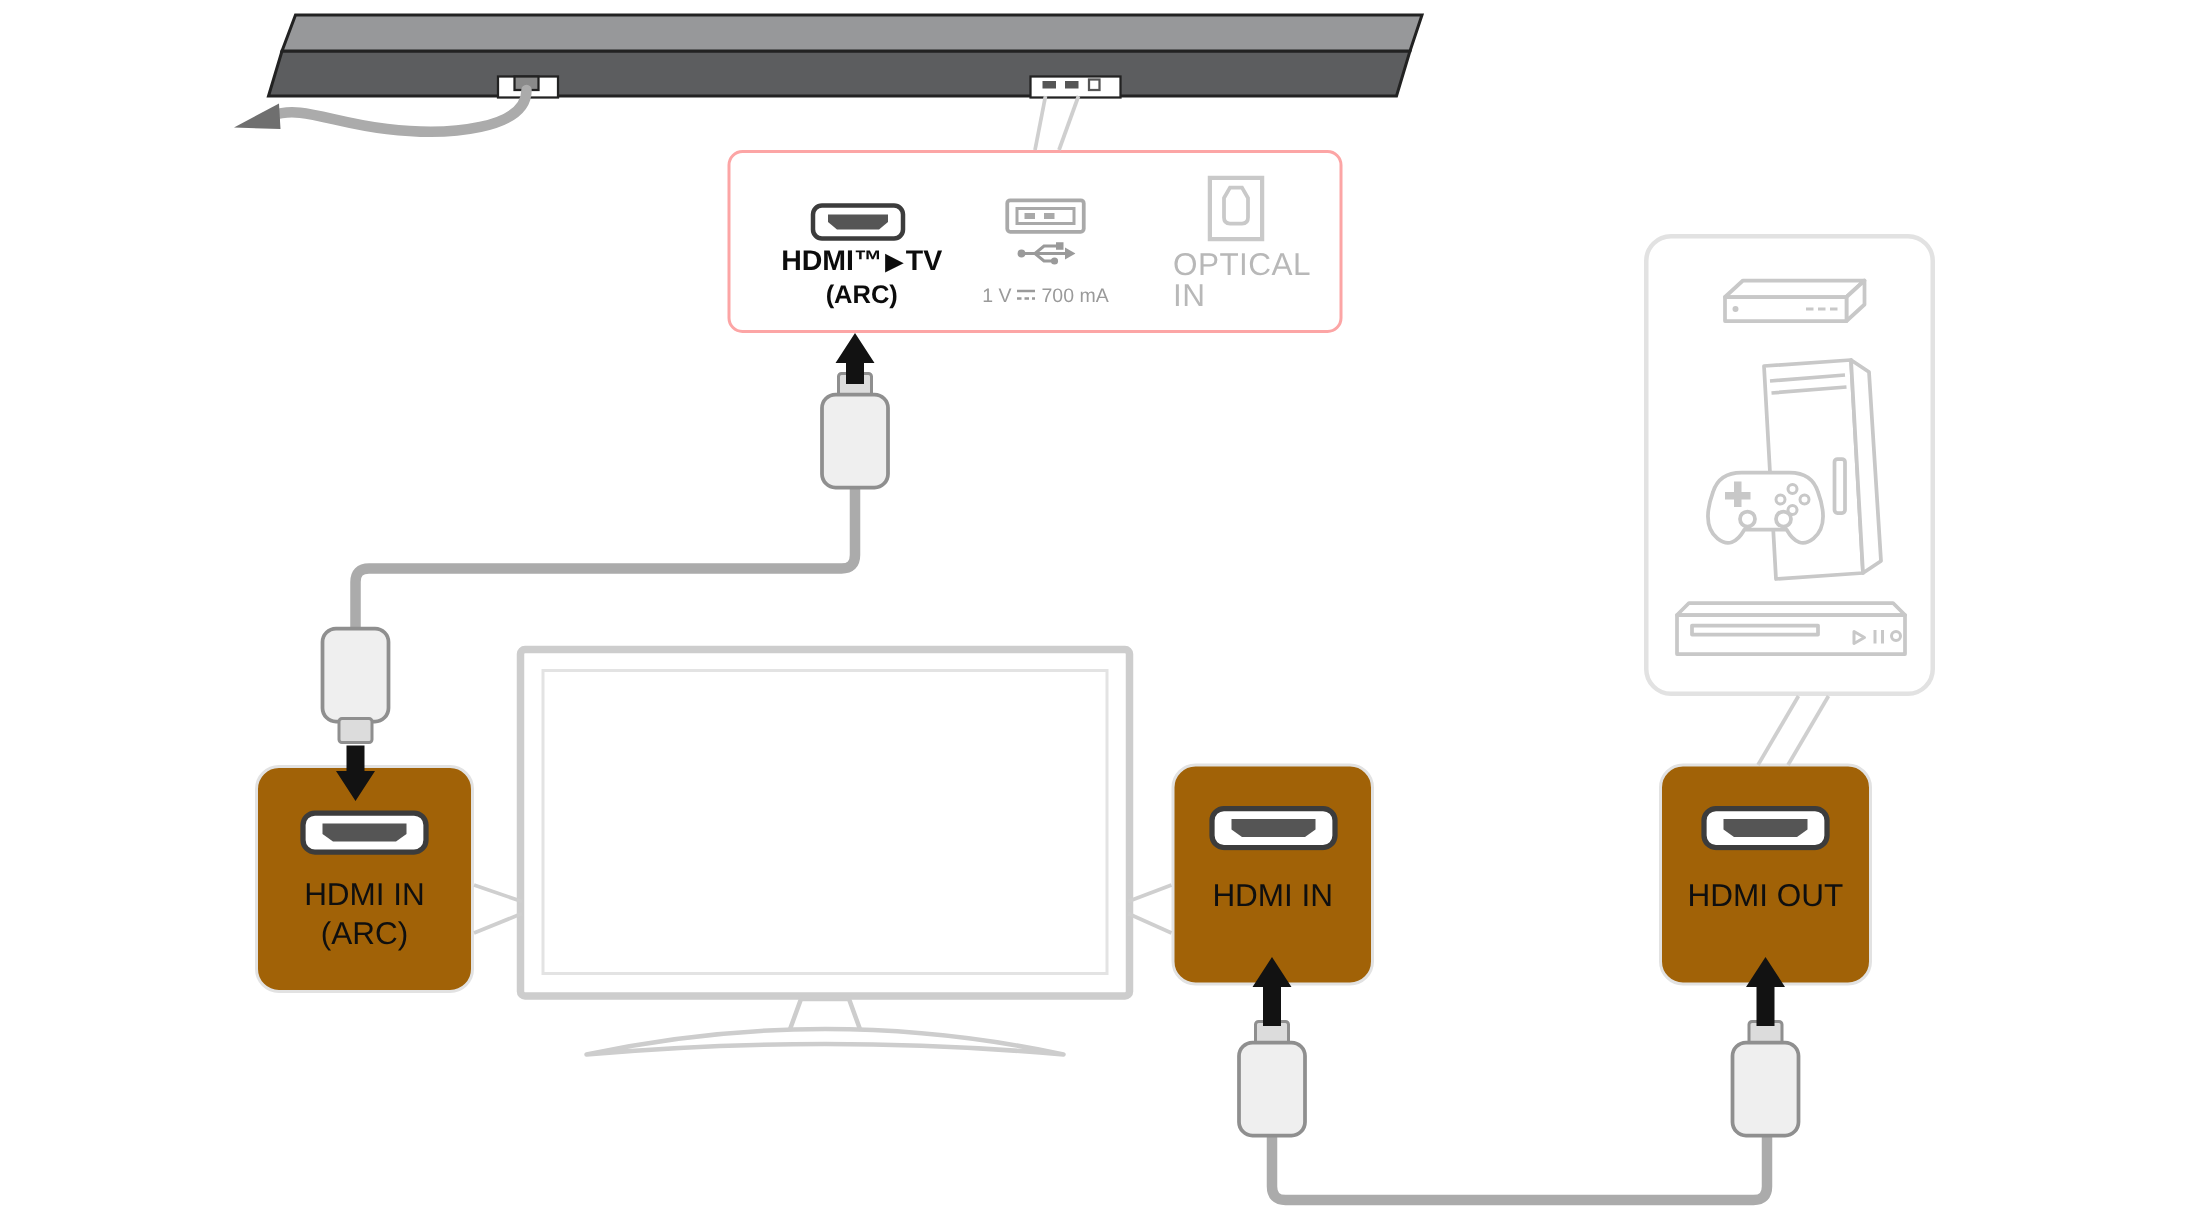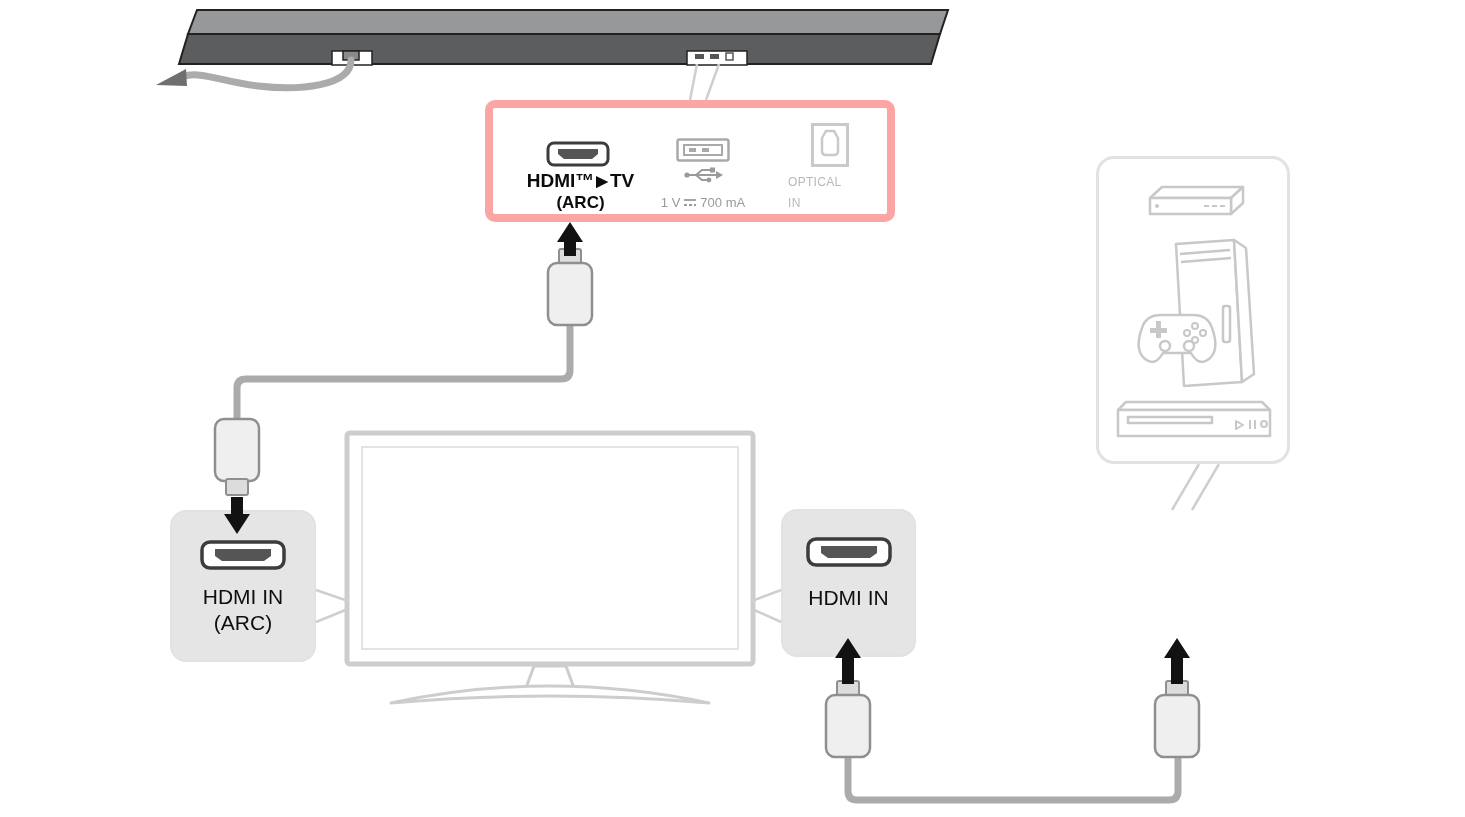--- a/index.html
+++ b/index.html
@@ -5,38 +5,38 @@
   html,body{margin:0;padding:0;background:#fff;}
   .canvas{
     position:relative;width:1465px;height:817px;background:#ffffff;overflow:hidden;
     font-family:"Liberation Sans",sans-serif;color:#111;
   }
   .layer{position:absolute;left:0;top:0;width:1465px;height:817px;}
   .layer.noptr{pointer-events:none;}
 
   
   .pbox{
-    position:absolute;box-sizing:border-box;background:#e5e5e5;
+    position:absolute;box-sizing:border-box;background:#a16207;
     border:2px solid #e2e2e2;border-radius:16px;
     display:flex;flex-direction:column;align-items:center;
   }
   .pbox .plabel{font-size:21px;line-height:26px;font-weight:500;color:#0f0f0f;text-align:center;}
 
   
   .panel{
     position:absolute;left:485px;top:100px;width:410px;height:122px;box-sizing:border-box;
-    background:#fff;border:8px solid #fca5a5;border-radius:10px;
+    background:#fff;border:2px solid #fca5a5;border-radius:10px;
   }
   .panel .abs{position:absolute;}
   .hdmi-label1{left:0;top:62px;width:175px;text-align:center;font-size:19px;font-weight:700;color:#0c0c0c;}
   .hdmi-label1 .tri{font-size:15px;position:relative;top:-1px;padding:0 2px;}
   .hdmi-label2{left:0;top:85px;width:175px;text-align:center;font-size:17px;font-weight:700;color:#0c0c0c;}
   .usb-caption{left:150px;top:87px;width:120px;text-align:center;font-size:13px;color:#9a9a9a;white-space:nowrap;}
   .usb-caption .dc{display:inline-block;vertical-align:middle;margin:0 3px 3px 3px;}
-  .optical-caption{left:295px;top:64px;width:100px;text-align:left;font-size:12px;line-height:21px;color:#b8b8b8;letter-spacing:0.3px;}
+  .optical-caption{left:295px;top:64px;width:100px;text-align:left;font-size:21px;line-height:21px;color:#b8b8b8;letter-spacing:0.3px;}
 
   
   .devices{
     position:absolute;left:1096px;top:156px;width:194px;height:308px;box-sizing:border-box;
     background:#fff;border:3px solid #e2e2e2;border-radius:18px;
   }
 </style>
 </head>
 <body>
 
@@ -145,20 +145,27 @@
   </div>
 
   <div class="pbox" style="left:781px;top:509px;width:135px;height:148px;padding-top:26px;">
     <svg width="86" height="30" viewBox="0 0 86 30">
       <rect x="2" y="2" width="82" height="26" rx="8" fill="#fff" stroke="#3c3c3c" stroke-width="3.5"></rect>
       <path d="M15,9 H71 V16 L64,21 H22 L15,16 Z" fill="#555"></path>
     </svg>
     <div class="plabel" style="margin-top:18px;">HDMI IN</div>
   </div>
 
+  <div class="pbox" style="left:1106px;top:509px;width:142px;height:148px;padding-top:26px;">
+    <svg width="86" height="30" viewBox="0 0 86 30">
+      <rect x="2" y="2" width="82" height="26" rx="8" fill="#fff" stroke="#3c3c3c" stroke-width="3.5"></rect>
+      <path d="M15,9 H71 V16 L64,21 H22 L15,16 Z" fill="#555"></path>
+    </svg>
+    <div class="plabel" style="margin-top:18px;">HDMI OUT</div>
+  </div>
 
   <div class="devices">
     <svg width="188" height="302" viewBox="0 0 188 302" fill="#fff" stroke="#c8c8c8" stroke-width="2.5" stroke-linejoin="round">
 
       <g>
         <path d="M51,39 L63,28 H144 L132,39 Z"></path>
         <path d="M132,39 L144,28 V44 L132,55 Z"></path>
         <rect x="51" y="39" width="81" height="16"></rect>
         <circle cx="58" cy="47" r="2" fill="#c8c8c8" stroke="none"></circle>
         <path d="M105,47 h5 M113,47 h5 M121,47 h5" stroke-width="2"></path>

